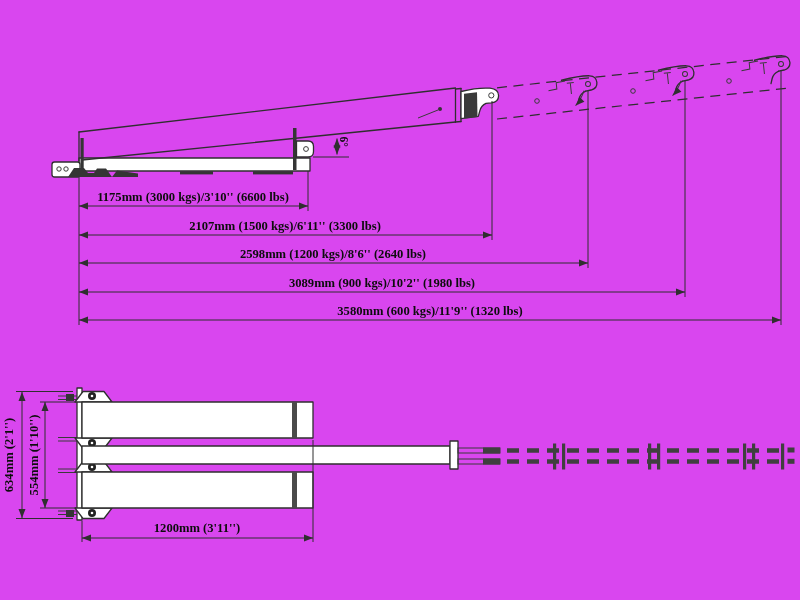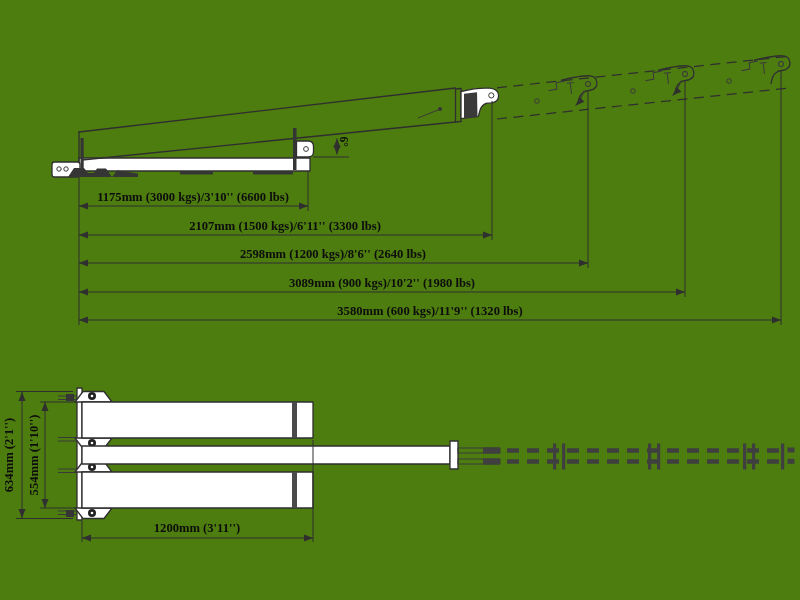--- a/index.html
+++ b/index.html
@@ -1,16 +1,16 @@
 <!DOCTYPE html>
 <html><head>
 <meta charset="utf-8">
 <style>
   html,body{margin:0;padding:0;background:#fff;}
-  .stage{position:relative;width:800px;height:600px;background:#4d7c0f;overflow:hidden;
+  .stage{position:relative;width:800px;height:600px;background:#d946ef;overflow:hidden;
          font-family:"Liberation Serif",serif;}
   svg{position:absolute;left:0;top:0;}
   .dim-text{font-family:"Liberation Serif",serif;font-weight:bold;font-size:12.6px;fill:#0d0d0d;}
   .dim-text-sm{font-family:"Liberation Serif",serif;font-weight:bold;font-size:11.5px;fill:#0d0d0d;}
   .outline{stroke:#2f2f2f;stroke-width:1.3;fill:none;stroke-linejoin:round;stroke-linecap:round;}
   .outline-f{stroke:#2f2f2f;stroke-width:1.3;fill:#ffffff;stroke-linejoin:round;}
   .thin{stroke:#3a3a3a;stroke-width:1;fill:none;}
   .dimline{stroke:#2f2f2f;stroke-width:1;fill:none;}
   .dark{fill:#353535;stroke:none;}
   .dashedline{stroke:#2f2f2f;stroke-width:1.25;fill:none;stroke-dasharray:10 6.5;}

